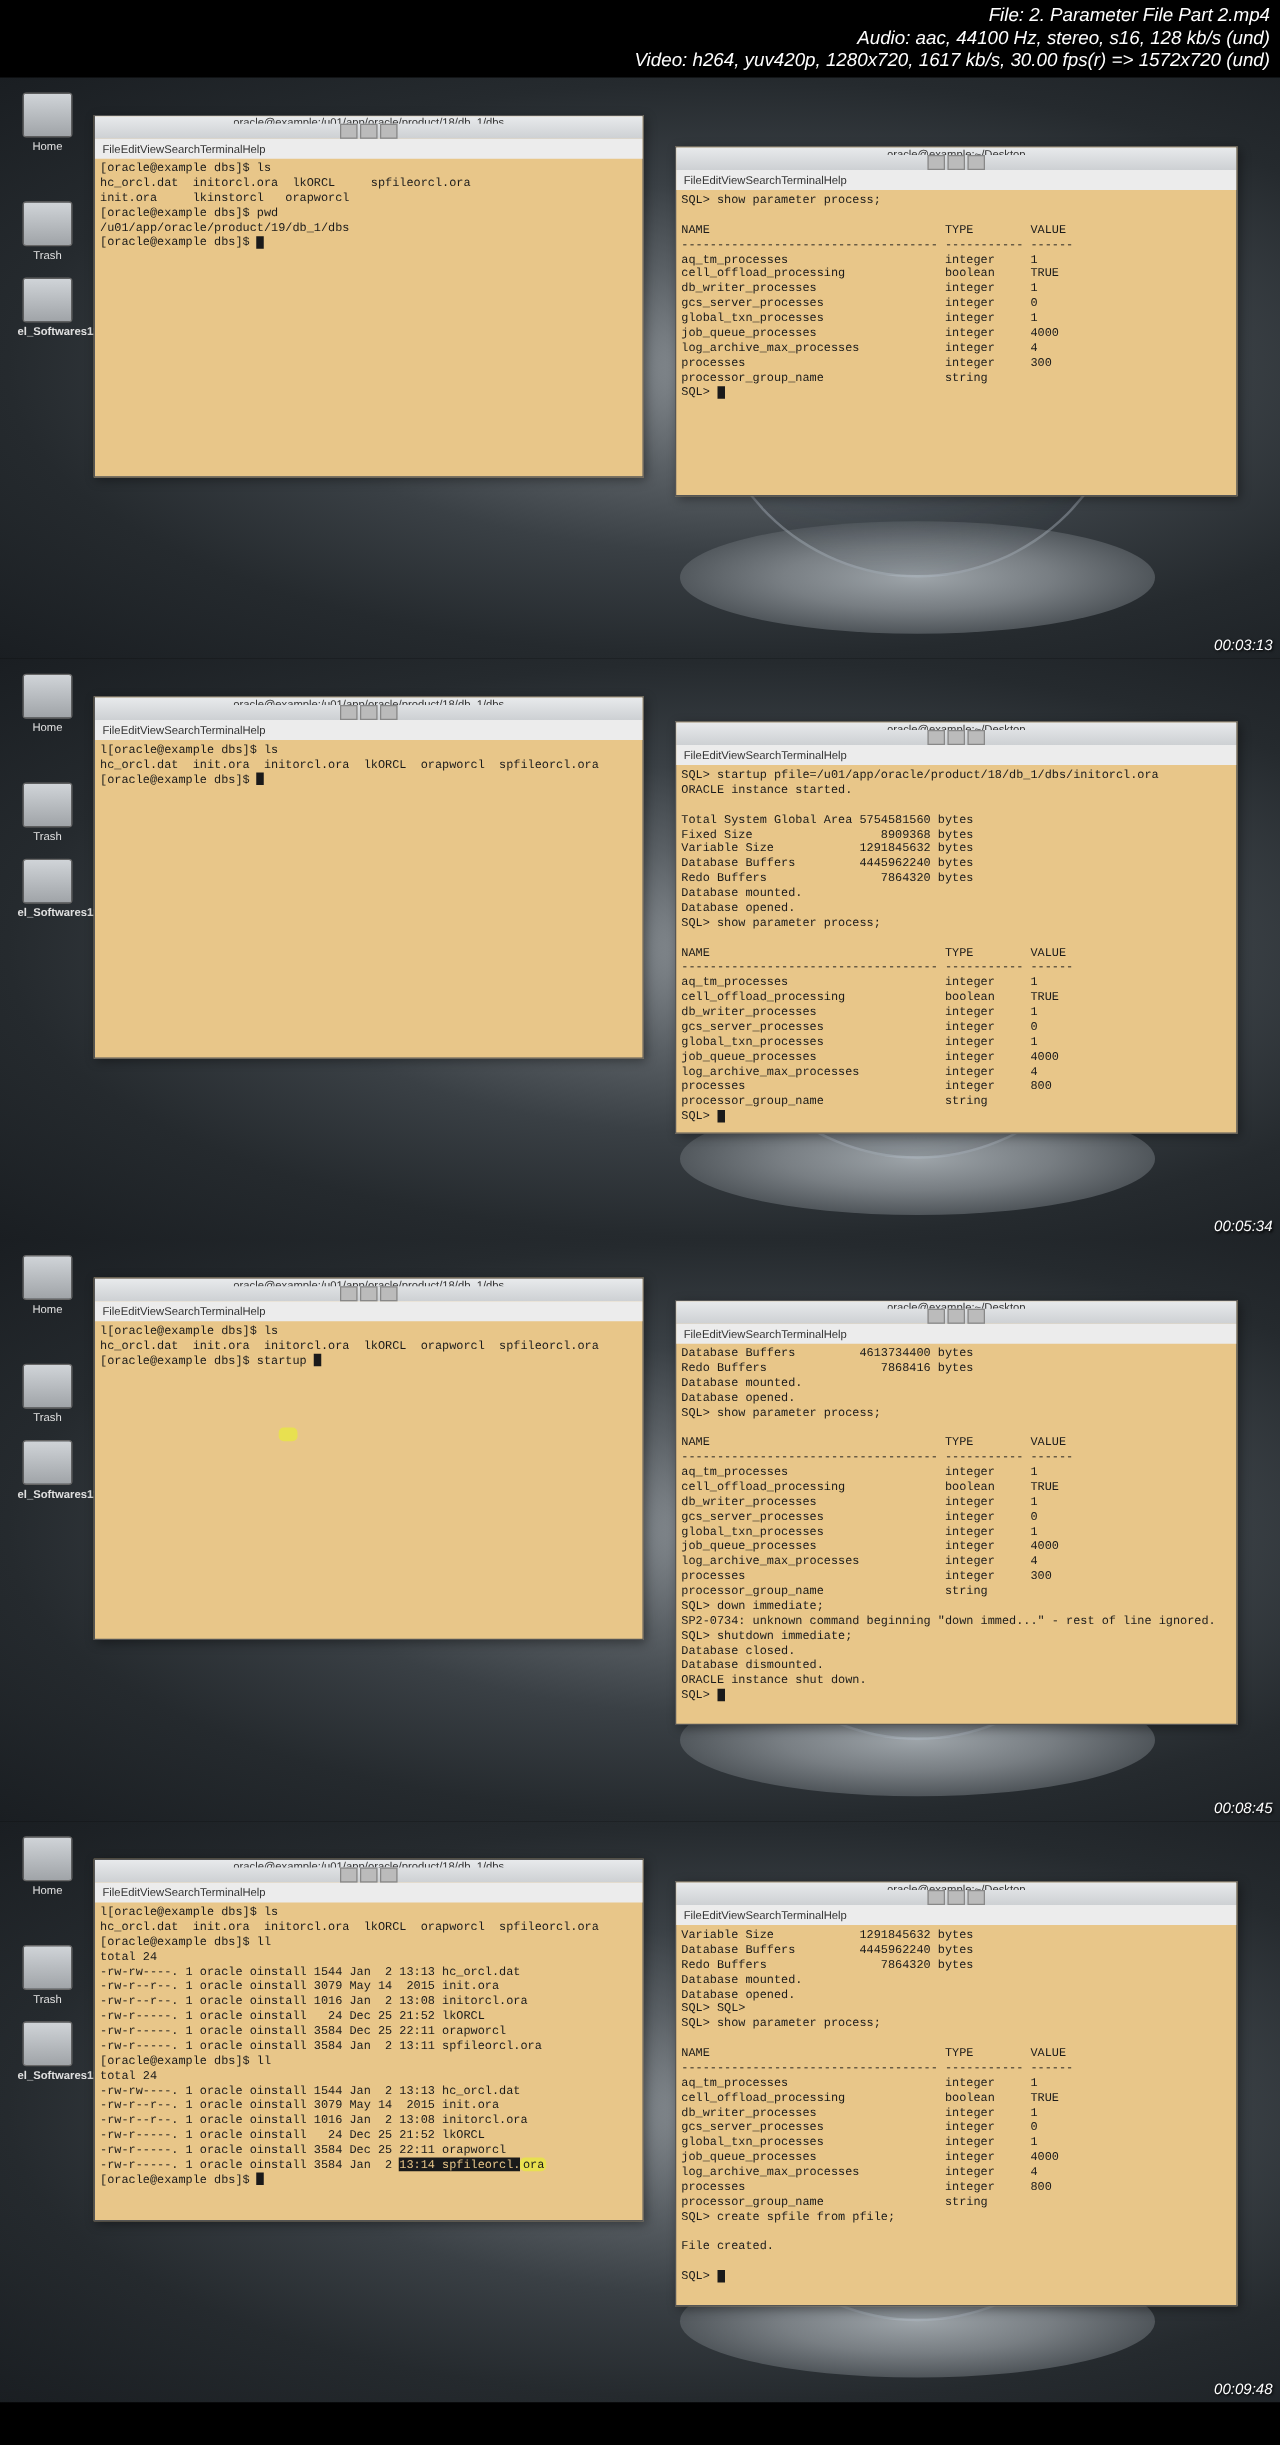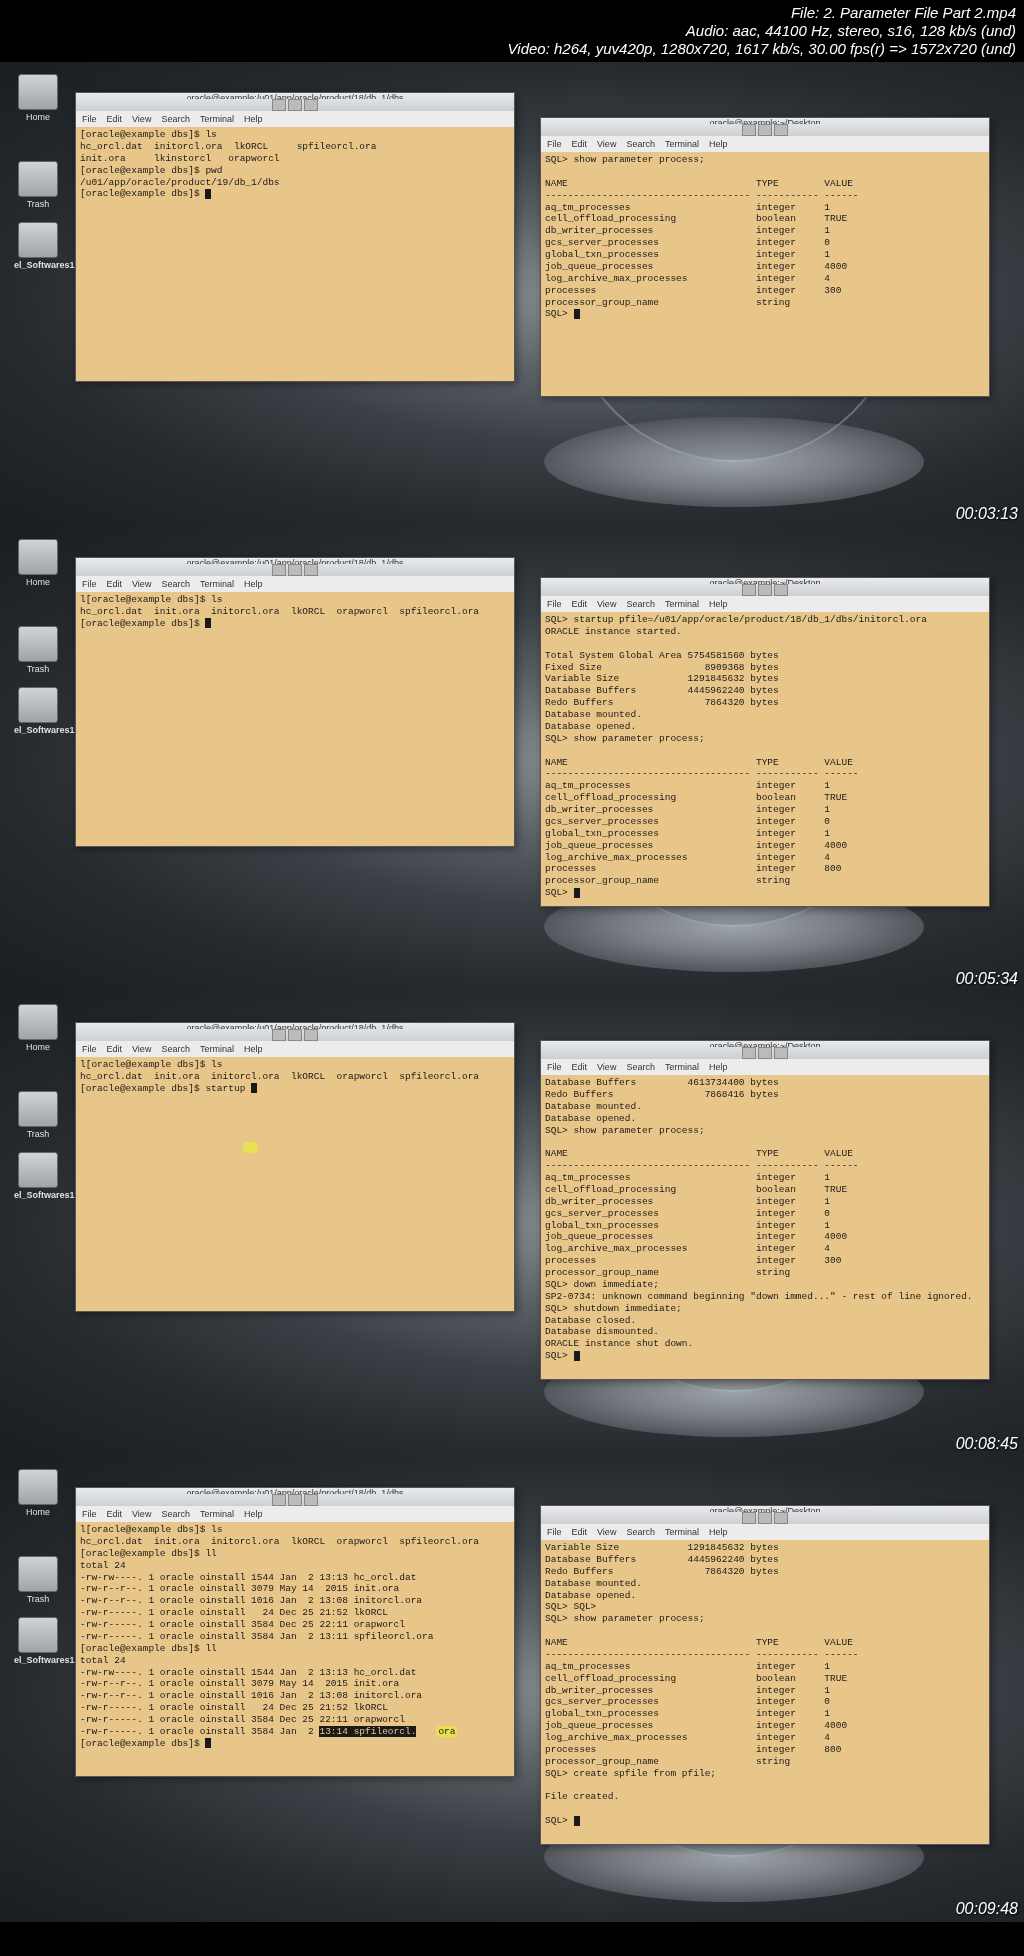--- a/index.html
+++ b/index.html
@@ -94,58 +94,56 @@
 .titlebar .ctrl {
   width: 14px;
   height: 12px;
   background: #bbb;
   border: 1px solid #888;
 }
 .menubar {
   height: 16px;
   background: #ececec;
   display: flex;
-  gap: 10px;
   padding: 0 6px;
   align-items: center;
   font-size: 9px;
   color: #333;
   font-style: normal;
 }
 .term-body {
   padding: 2px 4px;
   font-family: "Courier New", monospace;
   font-size: 9.5px;
   line-height: 1.25;
   color: #1a1a1a;
   font-style: normal;
   white-space: pre;
   overflow: hidden;
 }
 .timestamp {
   position: absolute;
   right: 6px;
   bottom: 4px;
-  font-size: 16px;
+  font-size: 12px;
   color: #fff;
   font-style: italic;
   text-shadow: 1px 1px 2px #000;
 }
 .cursor-block {
   display: inline-block;
   width: 6px;
   height: 10px;
   background: #1a1a1a;
   vertical-align: middle;
 }
 .highlight {
   background: #e8e050;
   border-radius: 4px;
   padding: 0 2px;
-  margin-left: 20px;
 }
 .selected {
   background: #1a1a1a;
   color: #e8c689;
 }
 </style>
 </head>
 <body>
 
 <div class="meta-info">

